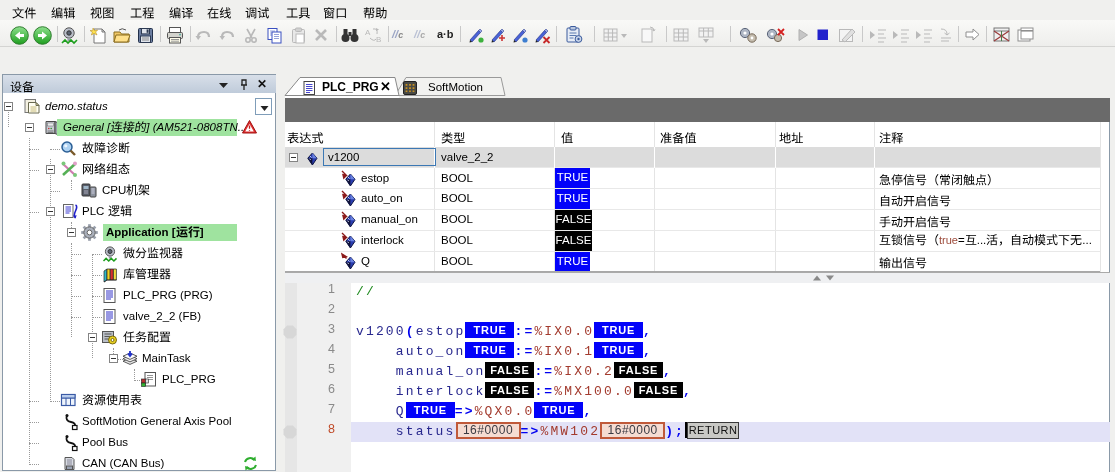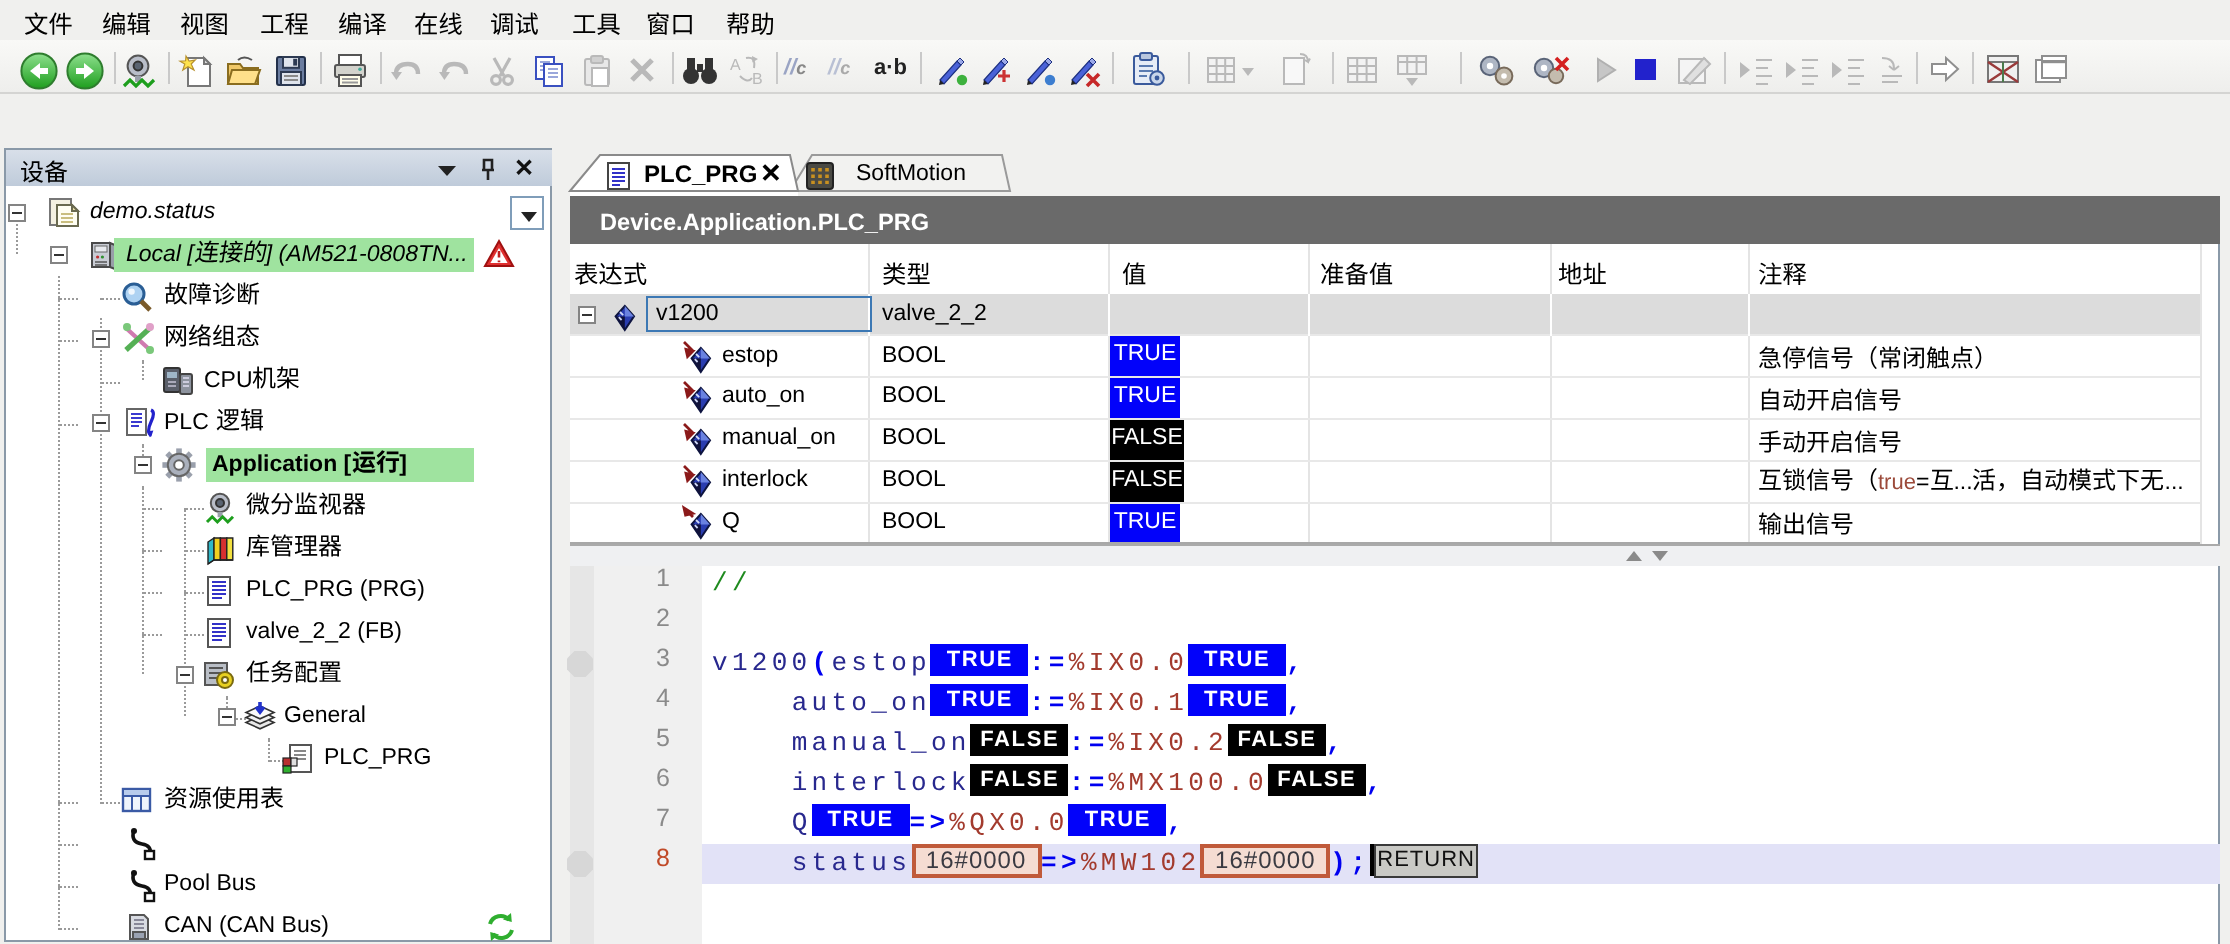--- a/index.html
+++ b/index.html
@@ -420,21 +420,21 @@
     </svg>
     <svg style="position:absolute;left:44px;top:119px;overflow:visible" width="17" height="17" viewBox="0 0 17 17">
       <path d="M2 2.5 l9 0 0 12 -9 0 z" fill="#c9ccd4" stroke="#4a4a4a"></path>
       <path d="M11 2.5 l4 1.6 0 12 -4 -1.6 z" fill="#989ea8" stroke="#4a4a4a"></path>
       <rect x="3.5" y="4" width="6" height="3" fill="#e8eaee" stroke="#666" stroke-width="0.5"></rect>
       <circle cx="4.8" cy="9.5" r="0.8" fill="#c03030"></circle>
       <circle cx="7.2" cy="9.5" r="0.8" fill="#309030"></circle>
       <path d="M3.5 12 h6 M3.5 13.5 h6" stroke="#555" stroke-width="0.7"></path>
     </svg>
     <div style="position:absolute;left:57px;top:119px;width:180px;height:17px;background:#9fe39f"></div>
-    <div style="position:absolute;left:63px;top:120.0px;height:15px;line-height:15px;white-space:nowrap;font-family:&quot;Liberation Sans&quot;,sans-serif;font-size:11.5px;color:#000;"><i>Local [</i><svg width="36.0" height="12.0" viewBox="0 -860 3000 1000" style="vertical-align:-1.68px;overflow:visible" fill="#000">
+    <div style="position:absolute;left:63px;top:120.0px;height:15px;line-height:15px;white-space:nowrap;font-family:&quot;Liberation Sans&quot;,sans-serif;font-size:11.5px;color:#000;"><i>General [</i><svg width="36.0" height="12.0" viewBox="0 -860 3000 1000" style="vertical-align:-1.68px;overflow:visible" fill="#000">
         <g transform="skewX(-9)">
           <use href="#c8fder" x="0"></use>
           <use href="#c63a5r" x="1000"></use>
           <use href="#c7684r" x="2000"></use>
         </g>
       </svg><i>] (AM521-0808TN...</i></div>
     <svg style="position:absolute;left:242px;top:120px;overflow:visible" width="15" height="14" viewBox="0 0 15 14">
       <path d="M7.5 0.5 L14.5 13 L0.5 13 Z" fill="#e03030" stroke="#a01010"></path>
       <path d="M7.5 4 L11.8 11.5 L3.2 11.5 Z" fill="#fff"></path>
       <path d="M7.5 5.5 v3.2 M7.5 10.2 v0.9" stroke="#c02020" stroke-width="1.3"></path>
@@ -584,21 +584,21 @@
     <svg style="position:absolute;left:109px;top:354.0px;overflow:visible" width="9" height="9" viewBox="0 0 9 9">
       <rect x="0.5" y="0.5" width="8" height="8" fill="#fff" stroke="#848484"></rect>
       <path d="M2 4.5 h5" stroke="#333"></path>
     </svg>
     <svg style="position:absolute;left:121px;top:350px;overflow:visible" width="18" height="17" viewBox="0 0 18 17">
       <path d="M9 8 l7 3.2 -7 3.2 -7 -3.2 z" fill="#e8e8e8" stroke="#333" stroke-width="0.8"></path>
       <path d="M9 5.5 l7 3.2 -7 3.2 -7 -3.2 z" fill="#f2f2f2" stroke="#333" stroke-width="0.8"></path>
       <path d="M9 3 l7 3.2 -7 3.2 -7 -3.2 z" fill="#fafafa" stroke="#333" stroke-width="0.8"></path>
       <path d="M9 1 v4 M7 3.5 l2 2.5 2 -2.5" stroke="#2233cc" stroke-width="1.8" fill="none"></path>
     </svg>
-    <div style="position:absolute;left:142px;top:351.0px;height:15px;line-height:15px;white-space:nowrap;font-family:&quot;Liberation Sans&quot;,sans-serif;font-size:11.5px;color:#000;">General</div>
+    <div style="position:absolute;left:142px;top:351.0px;height:15px;line-height:15px;white-space:nowrap;font-family:&quot;Liberation Sans&quot;,sans-serif;font-size:11.5px;color:#000;">MainTask</div>
     <svg style="position:absolute;left:140px;top:371px;overflow:visible" width="18" height="17" viewBox="0 0 18 17">
       <rect x="5" y="1.5" width="10.5" height="13.5" fill="#fff" stroke="#555"></rect>
       <path d="M7 4.5 h6 M7 6.5 h6 M7 8.5 h6" stroke="#888" stroke-width="0.9"></path>
       <rect x="1.5" y="8" width="4" height="4" fill="#b83030" stroke="#222" stroke-width="0.6"></rect>
       <rect x="1.5" y="12" width="4" height="3.5" fill="#30b030" stroke="#222" stroke-width="0.6"></rect>
       <rect x="5.5" y="8" width="3" height="4" fill="#e0e0e0" stroke="#222" stroke-width="0.6"></rect>
     </svg>
     <div style="position:absolute;left:162px;top:372.0px;height:15px;line-height:15px;white-space:nowrap;font-family:&quot;Liberation Sans&quot;,sans-serif;font-size:11.5px;color:#000;">PLC_PRG</div>
     <svg style="position:absolute;left:60px;top:392px;overflow:visible" width="17" height="17" viewBox="0 0 17 17">
       <rect x="1.5" y="2.5" width="13.5" height="11" fill="#eef4fc" stroke="#3a5aa5" stroke-width="1.2"></rect>
@@ -612,20 +612,21 @@
           <use href="#c4f7fr" x="2000"></use>
           <use href="#c7528r" x="3000"></use>
           <use href="#c8868r" x="4000"></use>
         </g>
       </svg></div>
     <svg style="position:absolute;left:64px;top:413px;overflow:visible" width="16" height="17" viewBox="0 0 16 17">
       <path d="M3 2 q-2 6 4 7 q5 0.8 4 5" stroke="#111" stroke-width="1.8" fill="none"></path>
       <rect x="8.5" y="12.5" width="4.5" height="4" fill="#fff" stroke="#111" stroke-width="1.2"></rect>
       <circle cx="3" cy="2.5" r="1.5" fill="#111"></circle>
     </svg>
+    <div style="position:absolute;left:82px;top:414.0px;height:15px;line-height:15px;white-space:nowrap;font-family:&quot;Liberation Sans&quot;,sans-serif;font-size:11.5px;color:#000;">SoftMotion General Axis Pool</div>
     <svg style="position:absolute;left:64px;top:434px;overflow:visible" width="16" height="17" viewBox="0 0 16 17">
       <path d="M3 2 q-2 6 4 7 q5 0.8 4 5" stroke="#111" stroke-width="1.8" fill="none"></path>
       <rect x="8.5" y="12.5" width="4.5" height="4" fill="#fff" stroke="#111" stroke-width="1.2"></rect>
       <circle cx="3" cy="2.5" r="1.5" fill="#111"></circle>
     </svg>
     <div style="position:absolute;left:82px;top:435.0px;height:15px;line-height:15px;white-space:nowrap;font-family:&quot;Liberation Sans&quot;,sans-serif;font-size:11.5px;color:#000;">Pool Bus</div>
     <svg style="position:absolute;left:61px;top:455px;overflow:visible" width="17" height="17" viewBox="0 0 17 17">
       <path d="M4 2.5 h7 l2 2 v10 h-9 z" fill="#d8dbe2" stroke="#555"></path>
       <path d="M6 5 h5 M6 7 h5 M6 9 h5" stroke="#889"></path>
       <rect x="5.5" y="11" width="6" height="3.5" fill="#9aa2b2" stroke="#555"></rect>
@@ -649,21 +650,20 @@
       <path d="M3 3.5 h6.5 M3 5.5 h6.5 M3 7.5 h6.5 M3 9.5 h6.5 M3 11.5 h4" stroke="#3232c8" stroke-width="0.9"></path>
     </svg>
     <div style="position:absolute;left:322px;top:80px;font-family:&quot;Liberation Sans&quot;,sans-serif;font-size:12px;font-weight:bold;color:#000">PLC_PRG</div>
     <div style="position:absolute;left:380px;top:79px;font-family:&quot;Liberation Sans&quot;,sans-serif;font-size:13px;font-weight:bold;color:#000">✕</div>
     <svg style="position:absolute;left:403px;top:81px;overflow:visible" width="14" height="14" viewBox="0 0 14 14">
       <rect x="0.5" y="0.5" width="13" height="13" rx="1.5" fill="#4a4a44" stroke="#222"></rect>
       <path d="M3.5 3 v8 M7 3 v8 M10.5 3 v8" stroke="#c89020" stroke-width="1.8" stroke-dasharray="1.8 1.4"></path>
     </svg>
     <div style="position:absolute;left:428px;top:80.5px;font-family:&quot;Liberation Sans&quot;,sans-serif;font-size:11.5px;color:#000">SoftMotion</div>
     <div style="position:absolute;left:285px;top:98px;width:825px;height:24px;background:#6a6a6a"></div>
-    <div style="position:absolute;left:300px;top:104px;font-family:&quot;Liberation Sans&quot;,sans-serif;font-size:11.8px;font-weight:bold;color:#fff">Device.Application.PLC_PRG</div>
     <div style="position:absolute;left:434px;top:122px;width:1px;height:150px;background:#e4e4e4"></div>
     <div style="position:absolute;left:554px;top:122px;width:1px;height:150px;background:#e4e4e4"></div>
     <div style="position:absolute;left:654px;top:122px;width:1px;height:150px;background:#e4e4e4"></div>
     <div style="position:absolute;left:775px;top:122px;width:1px;height:150px;background:#e4e4e4"></div>
     <div style="position:absolute;left:874px;top:122px;width:1px;height:150px;background:#e4e4e4"></div>
     <div style="position:absolute;left:1100px;top:122px;width:1px;height:150px;background:#e4e4e4"></div>
     <div style="position:absolute;left:285px;top:146.5px;width:815px;height:1px;background:#d8d8d8"></div>
     <div style="position:absolute;left:287px;top:128px"><svg width="36.6" height="12.2" viewBox="0 -860 3000 1000" style="vertical-align:-1.71px;overflow:visible" fill="#000">
         <g>
           <use href="#c8868r" x="0"></use>

